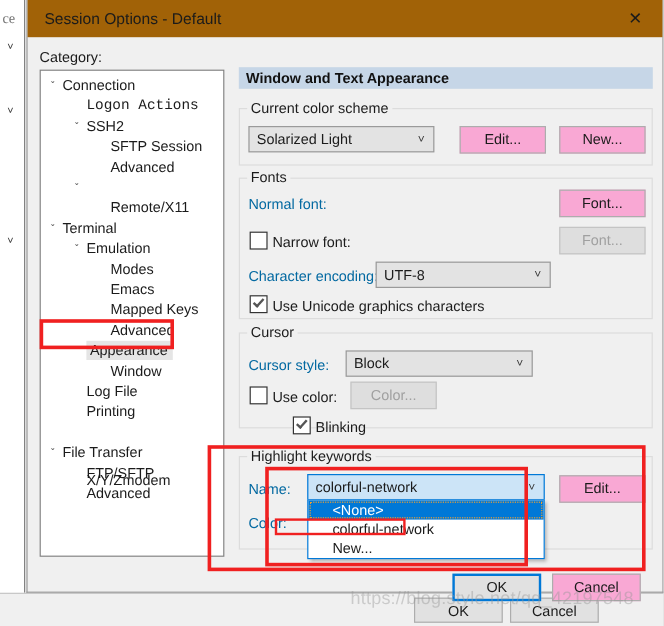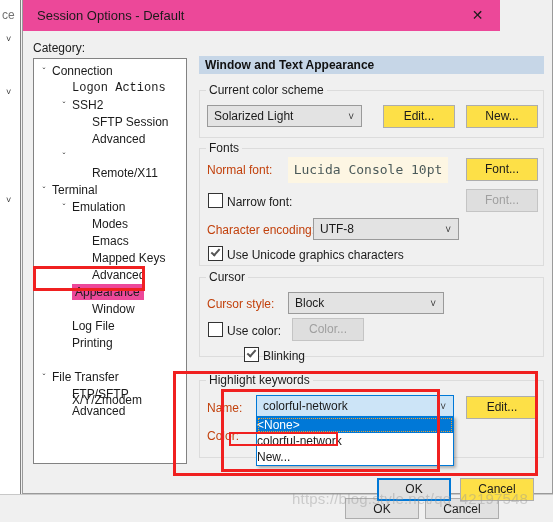--- a/index.html
+++ b/index.html
@@ -31,20 +31,21 @@
     width: 21px; height: 494px;
     background: #ffffff;
     border-right: 1px solid #828282;
     box-sizing: border-box;
   }
   #bg-left-strip .bg-text {
     position: absolute;
     left: 2px; top: 8px;
     font-size: 12px;
     color: #737373;
+    font-family: Liberation Serif, serif;
   }
   .bg-chev {
     position: absolute;
     left: 6px;
     width: 9px; height: 9px;
     color: #333;
     font-size: 9px;
     line-height: 9px;
   }
   #bg-foot {
@@ -89,22 +90,22 @@
     left: 22px; top: 0;
     width: 531px; height: 494px;
     background: #f0f0f0;
     border: 1px solid #9a9a9a;
     border-top: none;
     box-sizing: border-box;
   }
   #titlebar {
     position: absolute;
     left: 0; top: 0;
-    width: 477px; height: 31px;
-    background: #ec4899;
+    width: 529px; height: 31px;
+    background: #a16207;
     box-sizing: border-box;
   }
   #title-text {
     position: absolute;
     left: 14px; top: 8px;
     font-size: 13px;
     color: #1b1b1b;
   }
   #close-btn {
     position: absolute;
@@ -144,21 +145,21 @@
   }
   .tree-item .chev {
     position: absolute;
     left: -14px; top: 0;
     width: 12px;
     text-align: center;
     font-size: 9px;
     color: #3a3a3a;
   }
   .tree-item.selected .lbl {
-    background: #ec4899;
+    background: #e5e5e5;
     padding: 1px 4px 1px 3px;
   }
 
   
   #panel-header {
     position: absolute;
     left: 176px; top: 56px;
     width: 345px; height: 18px;
     background: #c6d6e7;
     font-weight: bold;
@@ -179,21 +180,21 @@
     top: -8px; left: 6px;
     background: #f0f0f0;
     padding: 0 3px;
     font-size: 12px;
     color: #1b1b1b;
   }
 
   .lbl-static {
     position: absolute;
     font-size: 12px;
-    color: #c2410c;
+    color: #0369a1;
     white-space: nowrap;
   }
 
   .combo {
     position: absolute;
     height: 22px;
     background: #e3e3e3;
     border: 1px solid #9a9a9a;
     box-sizing: border-box;
     font-size: 12px;
@@ -206,21 +207,21 @@
     position: absolute;
     right: 7px; top: 0;
     font-size: 10px;
     color: #3a3a3a;
     line-height: 21px;
   }
 
   .btn {
     position: absolute;
     height: 23px;
-    background: #fde047;
+    background: #f9a8d4;
     border: 1px solid #adadad;
     box-sizing: border-box;
     text-align: center;
     font-size: 12px;
     color: #1b1b1b;
     line-height: 21px;
     cursor: pointer;
   }
   .btn.disabled {
     color: #a0a0a0;
@@ -277,21 +278,21 @@
     border: 1px solid #0078d7;
     box-sizing: border-box;
     z-index: 40;
     box-shadow: 2px 2px 3px rgba(0,0,0,0.28);
   }
   .dd-item {
     height: 16px;
     line-height: 16px;
     font-size: 12px;
     color: #1b1b1b;
-    padding-left: 0;
+    padding-left: 20px;
     white-space: nowrap;
     cursor: pointer;
   }
   .dd-item.selected {
     background: #0078d7;
     color: #ffffff;
     outline: 1px dotted #f0a030;
     outline-offset: -2px;
   }
 
@@ -377,21 +378,20 @@
     <span>Solarized Light</span>
     <span class="arrow">˅</span>
   </div>
   <div class="btn" style="left:360px; top:105px; width:72px;">Edit...</div>
   <div class="btn" style="left:443px; top:105px; width:72px;">New...</div>
 
   <div class="group" style="left:176px; top:148px; width:345px; height:118px;">
     <span class="group-title">Fonts</span>
   </div>
   <div class="lbl-static" style="left:184px; top:163px;">Normal font:</div>
-  <div id="font-preview" style="left:265px; top:157px; width:160px; height:26px;">Lucida Console 10pt</div>
   <div class="btn" style="left:443px; top:158px; width:72px;">Font...</div>
 
   <div class="chk" style="left:185px; top:193px;">
     <span class="box"></span><span>Narrow font:</span>
   </div>
   <div class="btn disabled" style="left:443px; top:189px; width:72px;">Font...</div>
 
   <div class="lbl-static" style="left:184px; top:223px;">Character encoding:</div>
   <div class="combo" style="left:290px; top:218px; width:146px;">
     <span>UTF-8</span>

